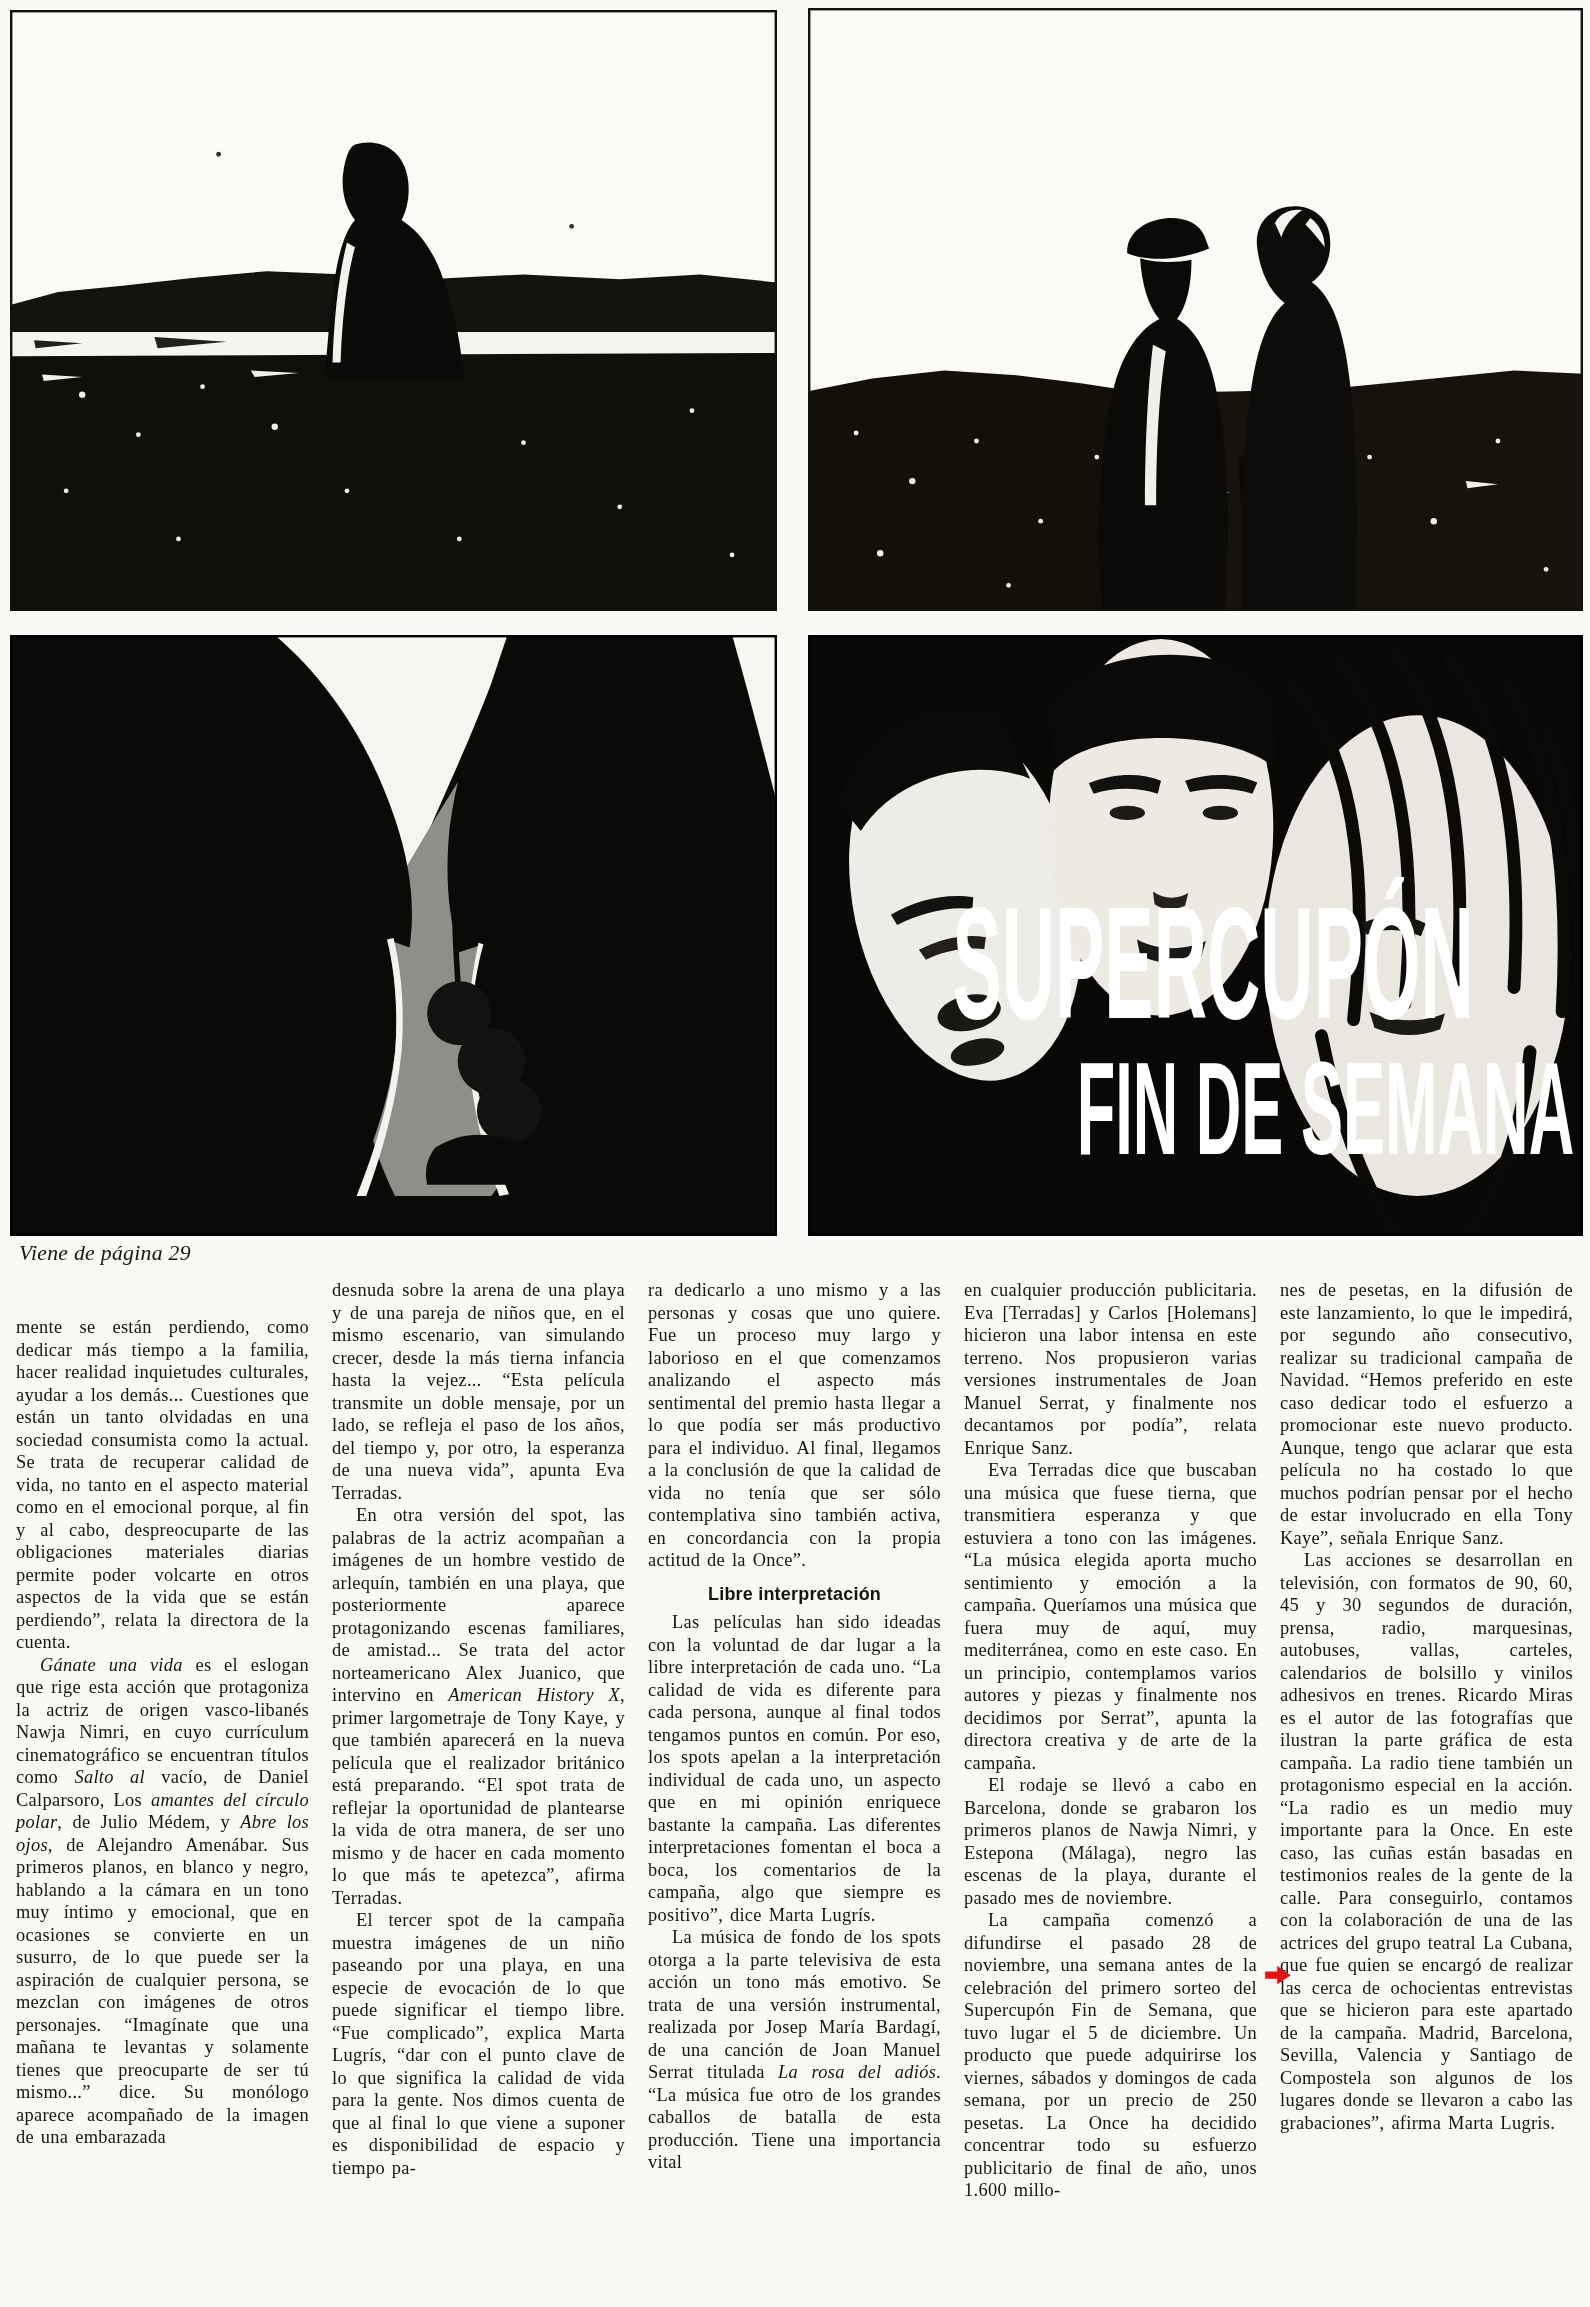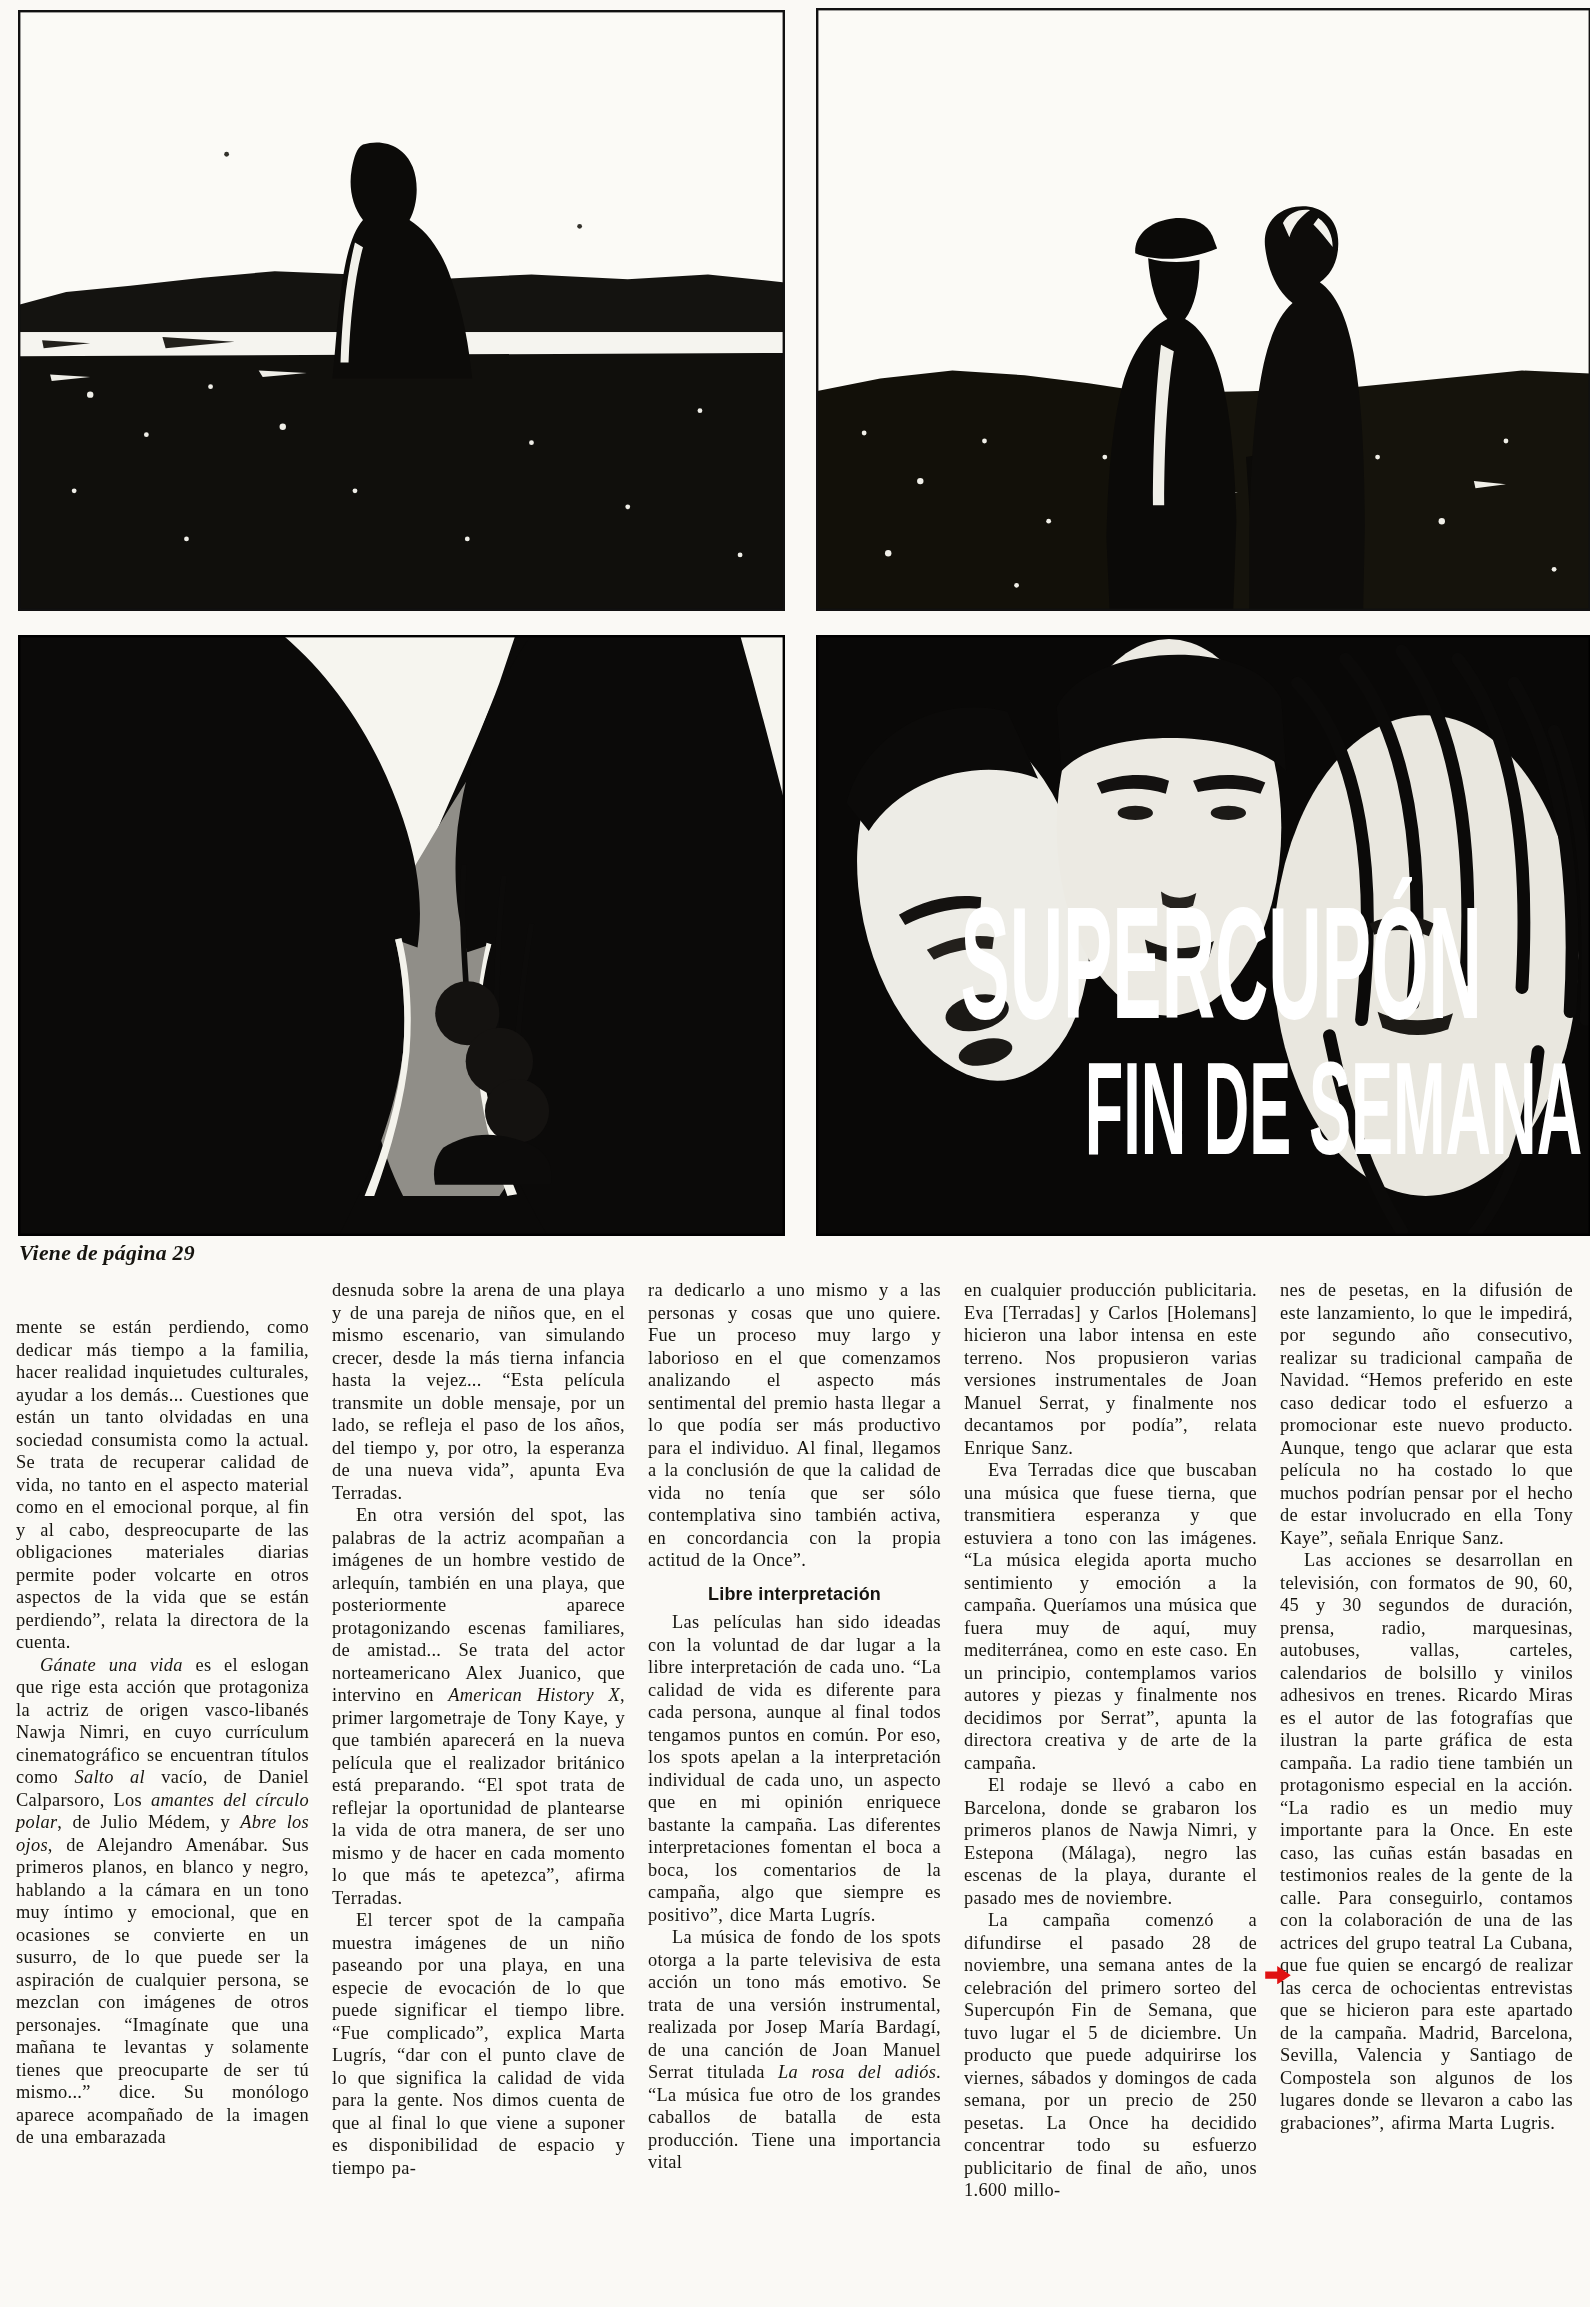--- a/index.html
+++ b/index.html
@@ -1,29 +1,29 @@
 <!DOCTYPE html>
 <html lang="es" style="font-size:13px"><head>
 <meta charset="utf-8">
 <style>
   html,body{margin:0;padding:0;background:#e9e7e2;}
   .page{
     position:relative;width:1591px;height:2307px;margin:0 auto;
     background:#faf9f5;overflow:hidden;
     font-family:"Liberation Serif", serif;color:#16140f;
   }
-  .photo{position:absolute;background:#fff;margin-left:8px;}
+  .photo{position:absolute;background:#fff;}
   .photo svg{display:block;width:100%;height:100%;}
   .photo-tl{left:9.6px;top:9.6px;width:767px;height:601px;}
   .photo-tr{left:808px;top:8px;width:775px;height:603px;}
   .photo-bl{left:9.6px;top:635px;width:767px;height:601px;}
   .photo-br{left:808px;top:635px;width:775px;height:601px;}
   .continuation{
     position:absolute;left:19px;top:1241px;width:297px;
-    font-style:italic;font-weight:bold;font-size:21.7px;letter-spacing:0.3px;
+    font-style:italic;font-weight:normal;font-size:21.7px;letter-spacing:0.3px;
   }
   .columns{
     position:absolute;left:16px;top:1251px;width:1559px;height:1046px;
     display:flex;gap:23px;
   }
   .col{width:293px;flex:0 0 293px;margin-top:28px;}
   .col-0{padding-top:37px;box-sizing:border-box;}
   .para{
     margin:0;font-size:18.4px;line-height:22.5px;text-align:justify;
     letter-spacing:0.3px;word-spacing:2px;hyphens:auto;-webkit-hyphens:auto;

